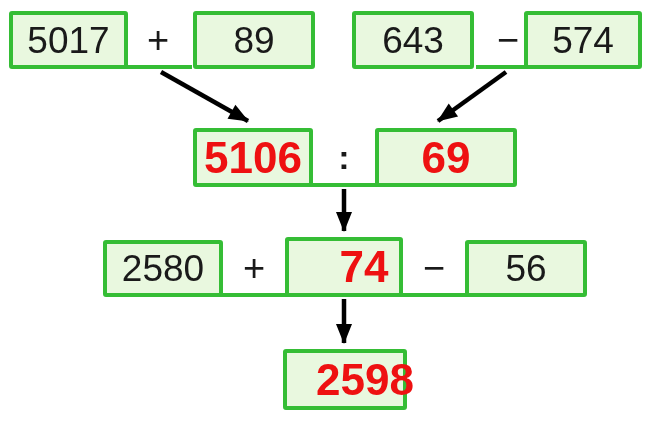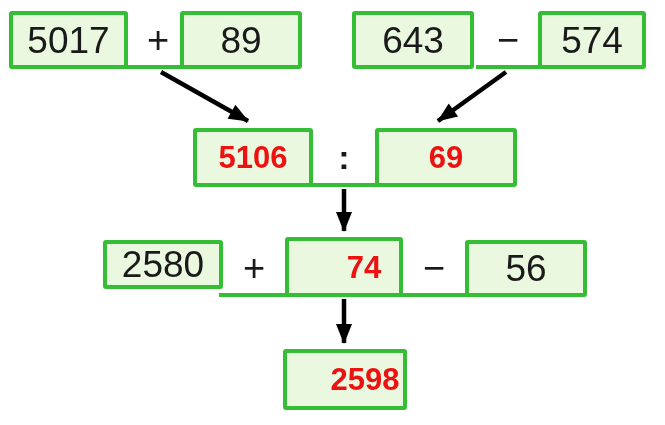--- a/index.html
+++ b/index.html
@@ -21,21 +21,21 @@
     display: flex;
     align-items: center;
     justify-content: center;
     font-size: 37px;
     color: var(--number-black, #1a1a1a);
     line-height: 1;
   }
   .box--red {
     color: var(--number-red, #ee1111);
     font-weight: 700;
-    font-size: 31px;
+    font-size: 44px;
   }
   .op {
     position: absolute;
     display: flex;
     align-items: center;
     justify-content: center;
     font-size: 38px;
     color: var(--number-black, #1a1a1a);
     line-height: 1;
   }
@@ -52,33 +52,33 @@
   }
   svg.arrows line {
     stroke: var(--arrow-black, #000000);
     stroke-width: 4.5;
   }
   svg.arrows marker path { fill: var(--arrow-black, #000000); }
 
   
   #b5017 { left: 9px;   top: 11px;  width: 119px; height: 58px; }
   #op-plus-top { left: 133px; top: 15px; width: 50px; height: 50px; }
-  #b89   { left: 180px; top: 11px;  width: 122px; height: 58px; }
+  #b89   { left: 193px; top: 11px;  width: 122px; height: 58px; }
   #b643  { left: 352px; top: 11px;  width: 122px; height: 58px; }
   #op-minus-top { left: 483px; top: 15px; width: 50px; height: 50px; }
-  #b574  { left: 538px; top: 11px;  width: 108px; height: 58px; }
+  #b574  { left: 524px; top: 11px;  width: 118px; height: 58px; }
   #rail-top-left  { left: 124px; top: 65px; width: 68px; }
   #rail-top-right { left: 476px; top: 65px; width: 66px; }
 
   #b5106 { left: 193px; top: 128px; width: 120px; height: 59px; }
   #op-colon { left: 319px; top: 131px; width: 50px; height: 52px; }
   #b69   { left: 375px; top: 128px; width: 142px; height: 59px; }
   #rail-division { left: 309px; top: 183px; width: 70px; }
 
-  #b2580 { left: 103px; top: 240px; width: 120px; height: 49px; }
+  #b2580 { left: 103px; top: 240px; width: 120px; height: 57px; }
   #op-plus-mid { left: 229px; top: 243px; width: 50px; height: 50px; }
   #b74   { left: 285px; top: 237px; width: 118px; height: 60px; padding-left: 40px; }
   #op-minus-mid { left: 409px; top: 243px; width: 50px; height: 50px; }
   #b56   { left: 465px; top: 240px; width: 122px; height: 57px; text-align: right; }
   #rail-expr-left  { left: 219px; top: 293px; width: 70px; }
   #rail-expr-right { left: 399px; top: 293px; width: 70px; }
 
   #b2598 { left: 283px; top: 349px; width: 124px; height: 61px; padding-left: 40px; }
 </style>
 </head>

